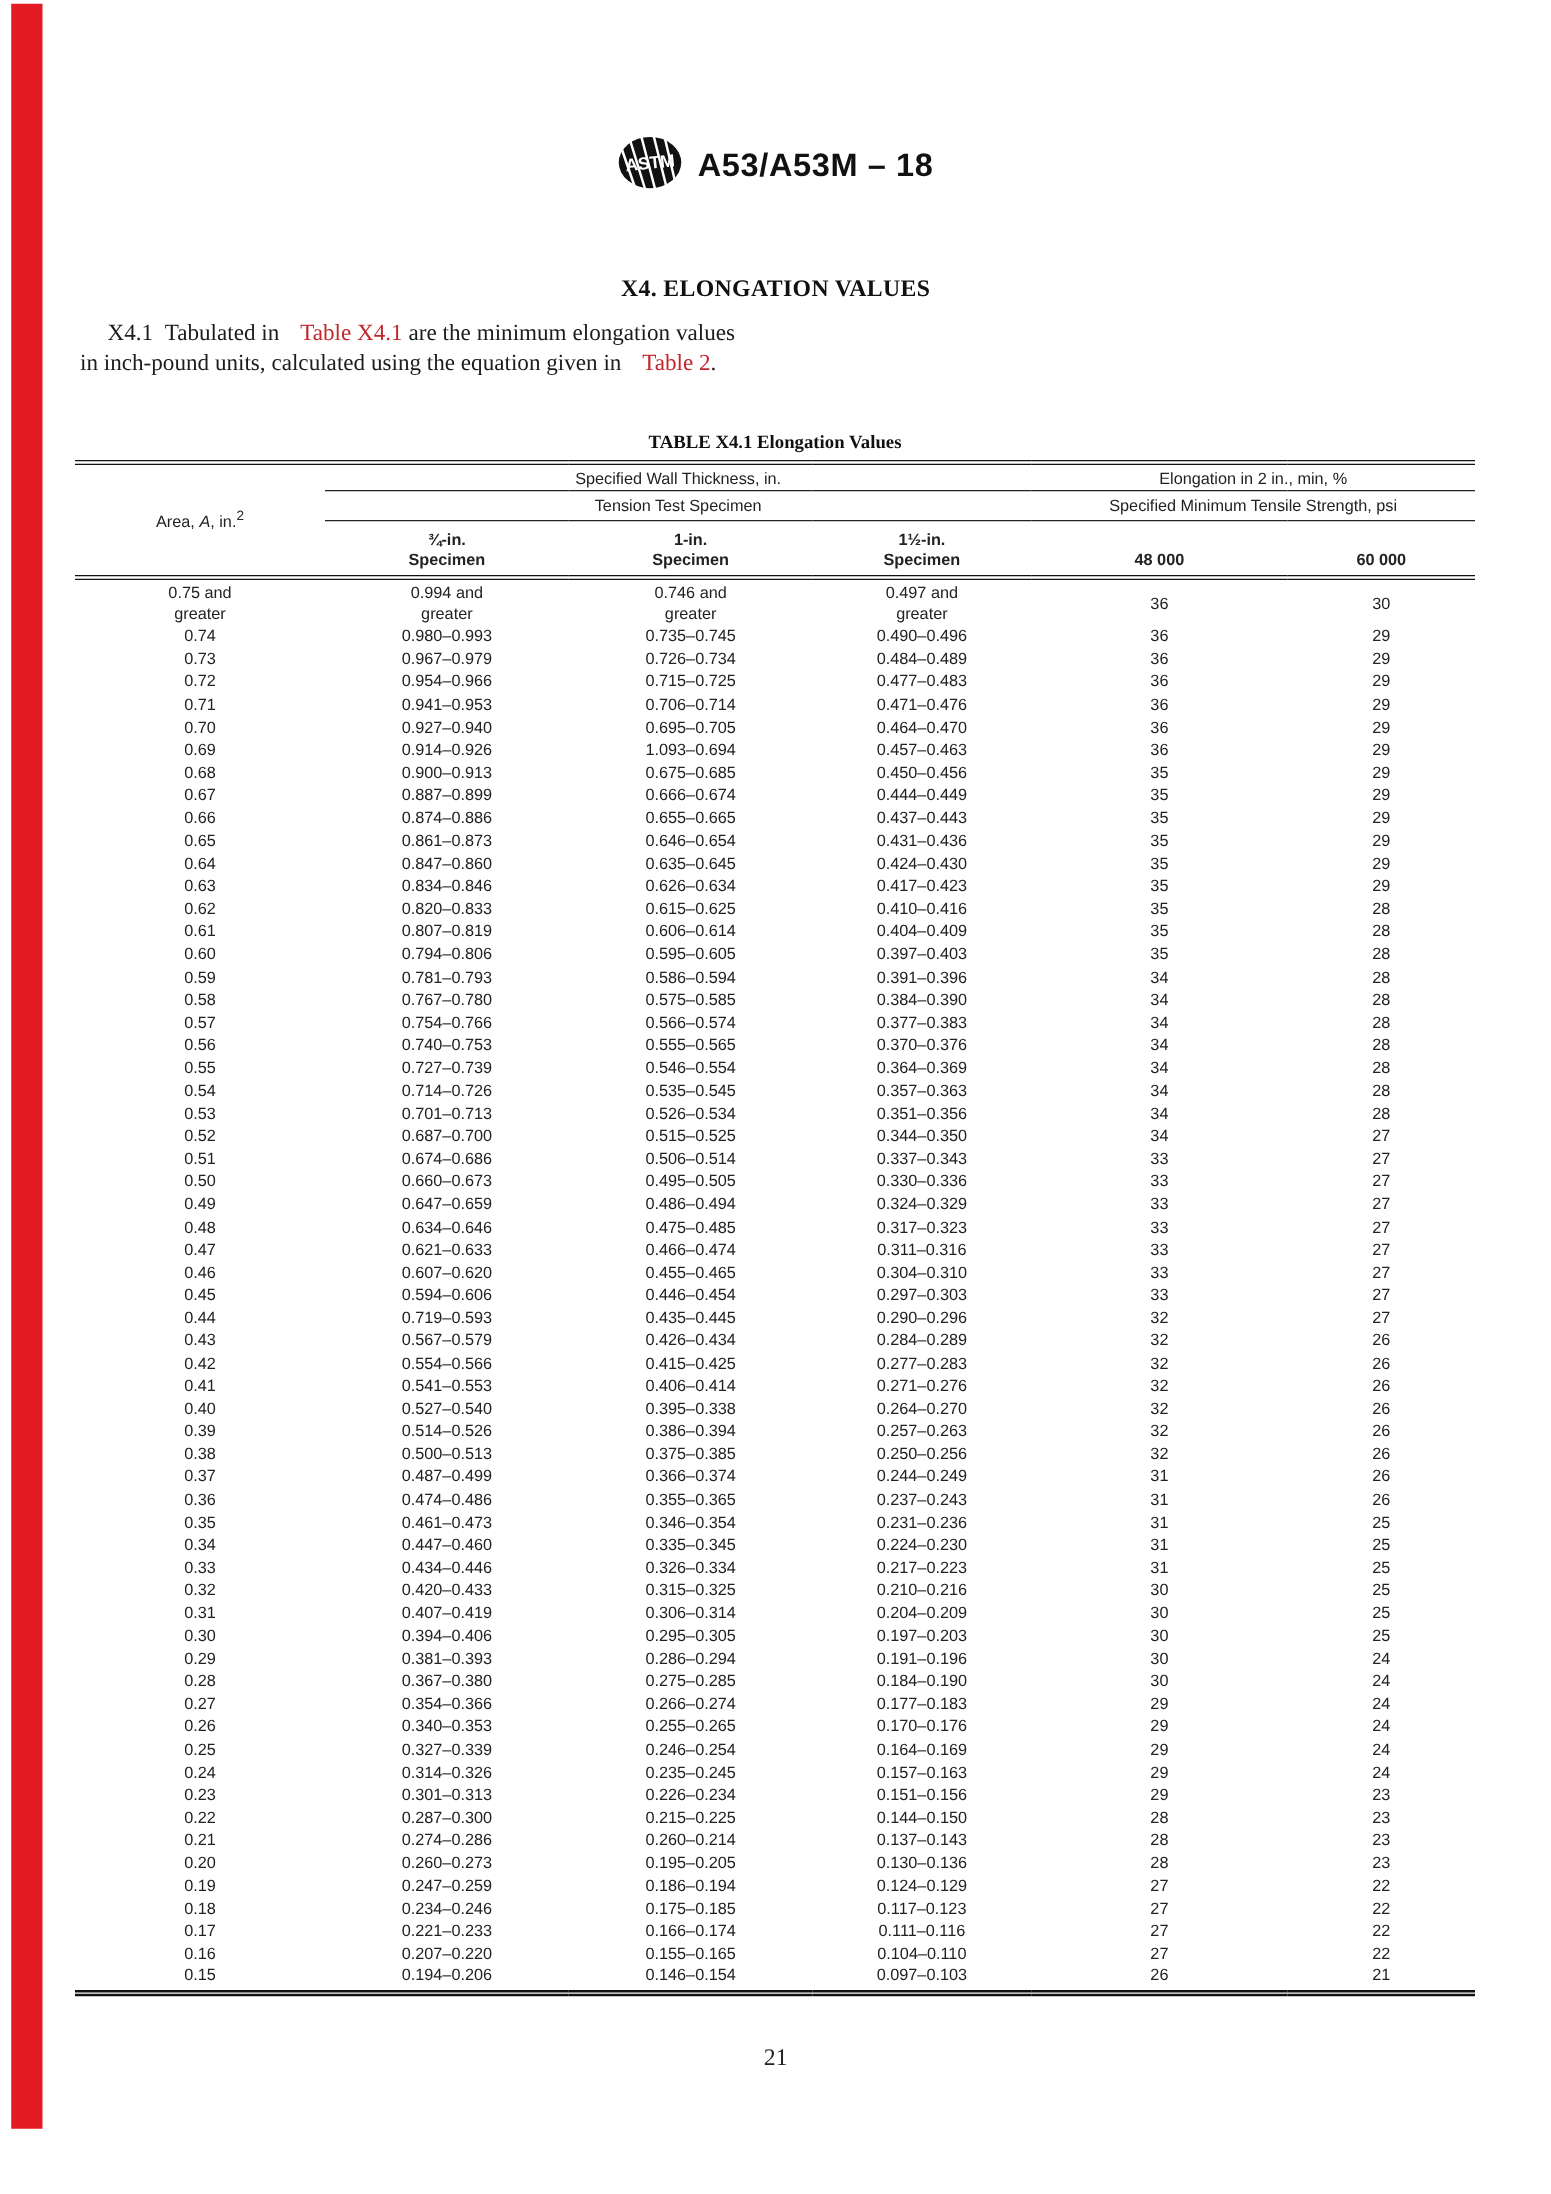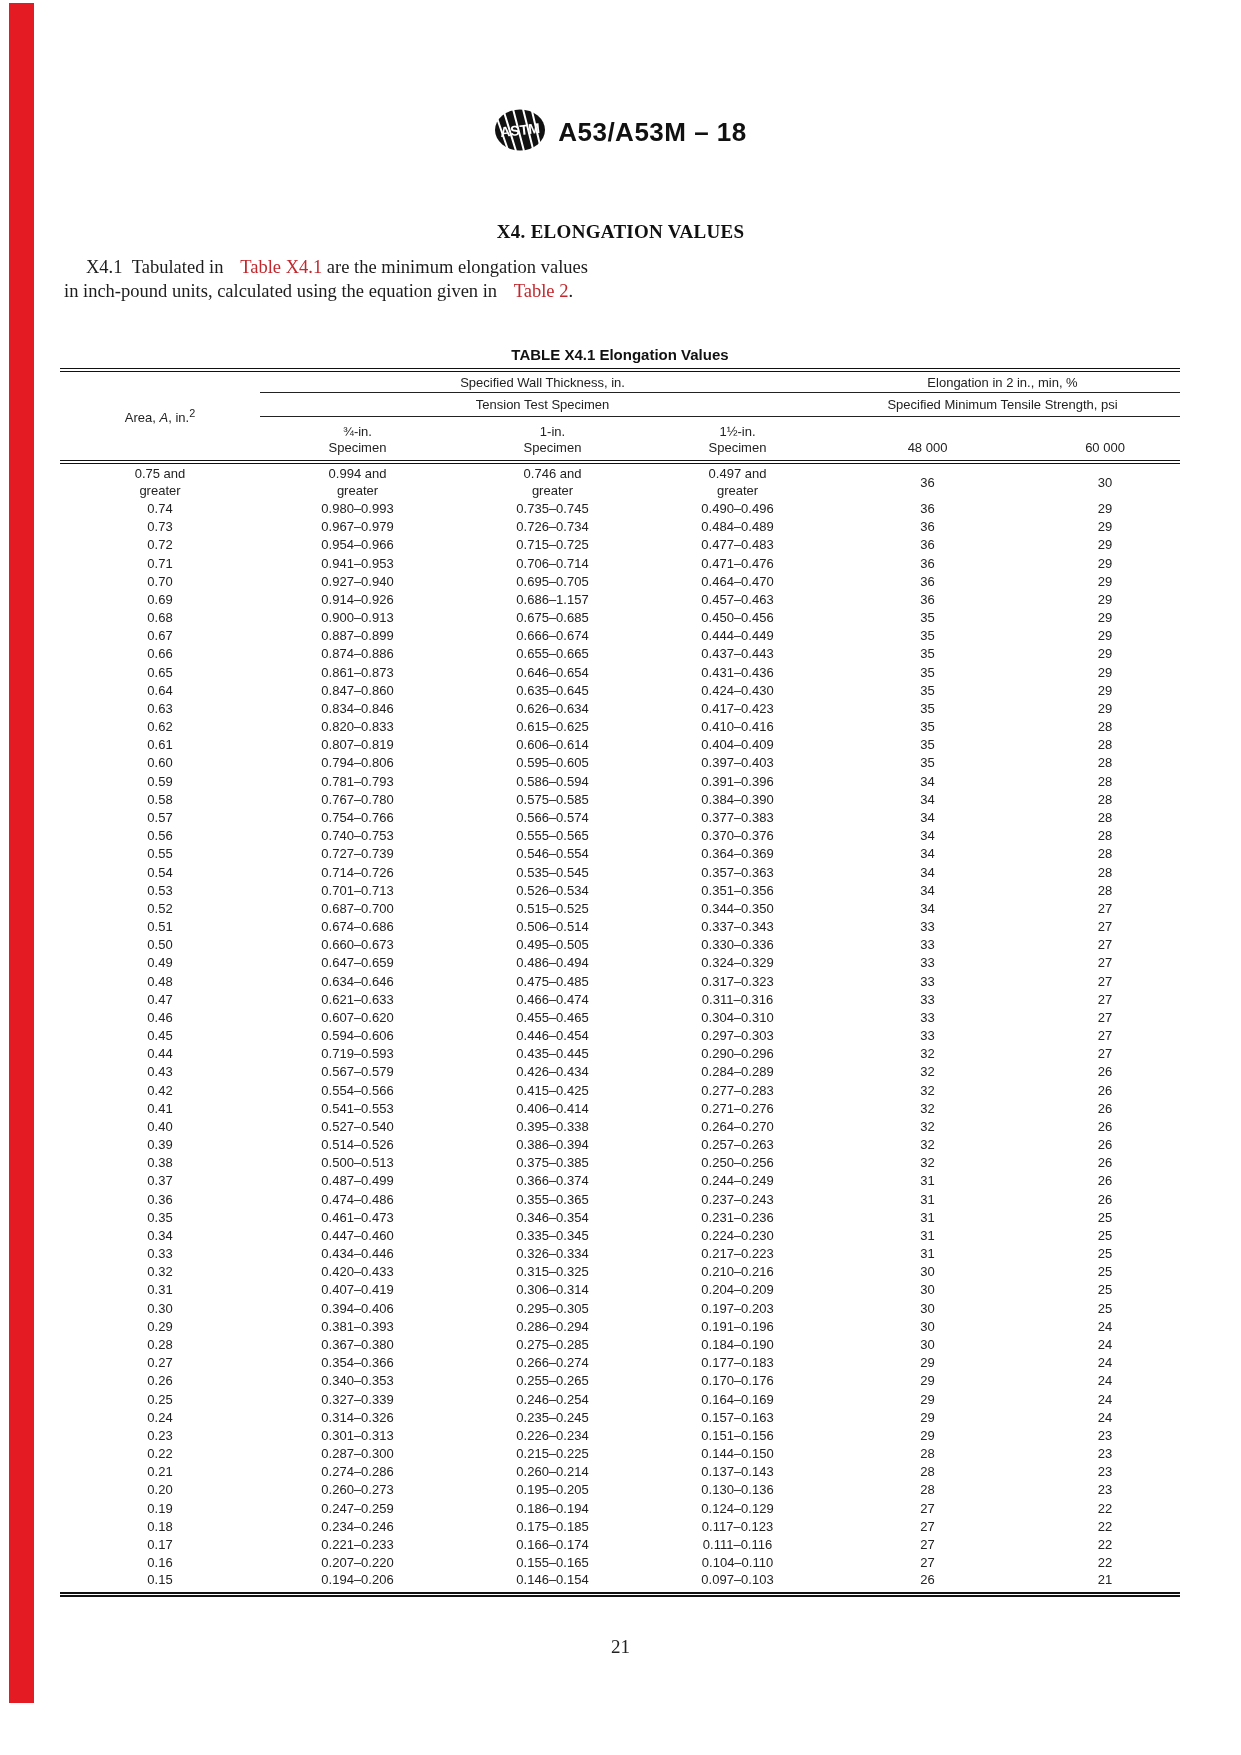--- a/index.html
+++ b/index.html
@@ -26,37 +26,37 @@
     font-weight:bold; font-size:19px; letter-spacing:0.3px; color:#111;margin-top:24px;
   }
   .para {
     position:absolute; left:64px; top:255px; width:524px;
     font-size:18.5px; line-height:24px; text-align:justify; color:#1c1c1c;
   }
   .para .indent { display:inline-block; width:22px; }
   .ref-link { color:#c1272d;margin-left:12px; }
   .table-title {
     position:absolute; left:60px; top:346px; width:1120px; text-align:center;
-    font-family:Liberation Sans, sans-serif; font-weight:bold; font-size:15px; color:#111;
+    font-family:Liberation Serif, serif; font-weight:bold; font-size:15px; color:#111;
   }
   table.elong {
     position:absolute; left:60px; top:368px; width:1120px;
     border-collapse:collapse; table-layout:fixed;
     font-family:"Liberation Sans", sans-serif; font-size:13px; color:#222;
     border-top:4px double #111;
   }
   col.c0{width:200px} col.c1{width:195px} col.c2{width:195px}
   col.c3{width:175px} col.c4{width:205px} col.c5{width:150px}
   th { font-weight:normal; text-align:center; vertical-align:middle; }
   .group-row th.grp { height:22px; border-bottom:1.5px solid #222; padding-top:2px; }
   .sub-row th.sub { height:24px; border-bottom:1.5px solid #222; }
   .spec-row th { height:46px; vertical-align:bottom; padding-bottom:4px;
     white-space:pre-line; line-height:16px; }
   th.area-head { vertical-align:middle; border-bottom:4px double #111; }
-  .spec-row th { border-bottom:4px double #111; }
+  .spec-row th { border-bottom:4px double #111;font-weight:bold; }
   tbody td {
     height:18.18px; line-height:14px; text-align:center; vertical-align:middle;
     white-space:pre-line; padding:0;
   }
   tbody tr:first-child td { height:38px; line-height:17px; }
   tbody tr:last-child td { border-bottom:5px double #111; height:22px; padding-bottom:3px; }
   .page-num {
     position:absolute; left:0; right:0; top:1636px; text-align:center;
     font-size:19px; color:#222;
   }
@@ -164,21 +164,21 @@
           <td>0.70</td>
           <td>0.927–0.940</td>
           <td>0.695–0.705</td>
           <td>0.464–0.470</td>
           <td>36</td>
           <td>29</td>
         </tr>
         <tr>
           <td>0.69</td>
           <td>0.914–0.926</td>
-          <td>0.686–1.157</td>
+          <td>1.093–0.694</td>
           <td>0.457–0.463</td>
           <td>36</td>
           <td>29</td>
         </tr>
         <tr>
           <td>0.68</td>
           <td>0.900–0.913</td>
           <td>0.675–0.685</td>
           <td>0.450–0.456</td>
           <td>35</td>

